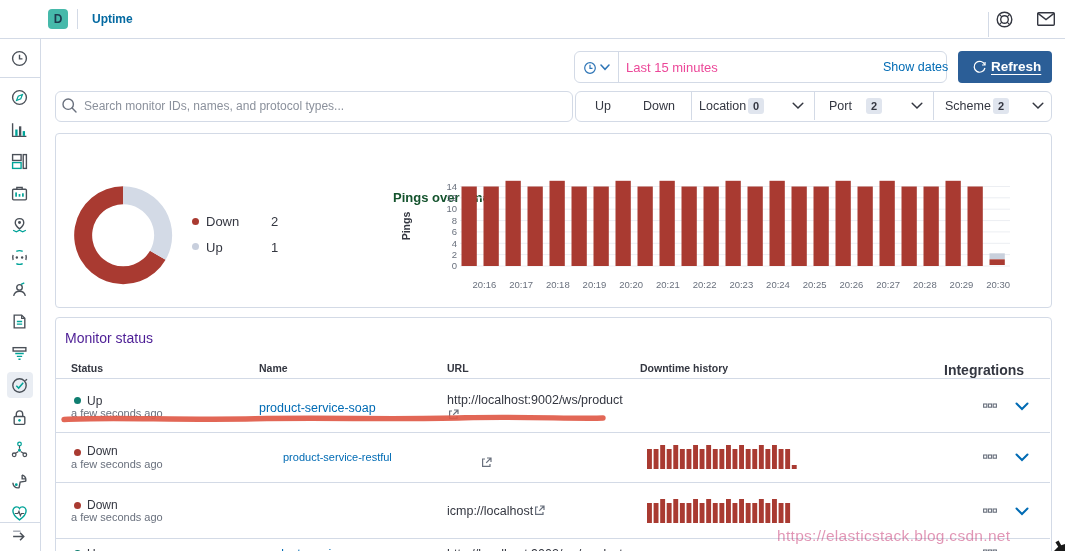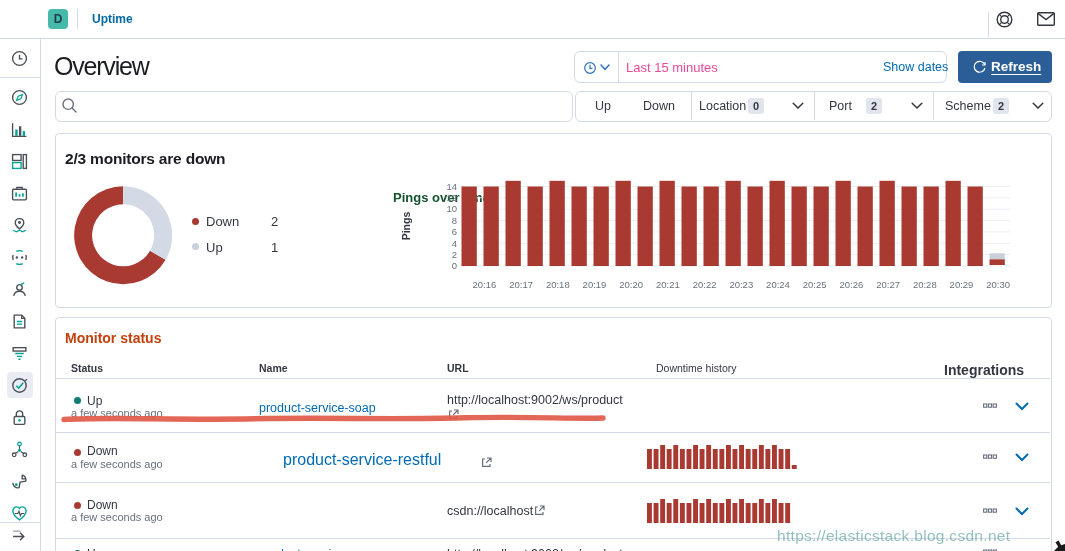--- a/index.html
+++ b/index.html
@@ -119,21 +119,20 @@
 <svg class="abs" style="left:11px;top:505px;" width="17" height="17" viewBox="0 0 16 16">
       <path d="M8,14 C8,14 1.8,9.6 1.8,5.6 C1.8,3.4 3.5,1.8 5.4,1.8 C6.6,1.8 7.5,2.4 8,3.3 C8.5,2.4 9.4,1.8 10.6,1.8 C12.5,1.8 14.2,3.4 14.2,5.6 C14.2,9.6 8,14 8,14 Z" fill="none" stroke="#00a398" stroke-width="1.3"></path>
       <path d="M3.5,8 L6.5,8 L7.5,6 L8.8,10 L9.8,8 L12.5,8" fill="none" stroke="#4a5058" stroke-width="1.1"></path>
     </svg>
 <svg class="abs" style="left:11px;top:528px;" width="17" height="17" viewBox="0 0 16 16">
       <path d="M2,8 L12,8 M8.5,4.5 L12,8 L8.5,11.5" fill="none" stroke="#4a5058" stroke-width="1.4"></path>
       <path d="M2,3 L9,3" stroke="#9aa0ab" stroke-width="1.2"></path>
       <path d="M2,13 L9,13" stroke="#9aa0ab" stroke-width="0"></path>
     </svg>
 
-<div class="abs" style="left:54px;top:52px;font-size:25px;color:#1a1c21;letter-spacing:-1.2px;">Overview</div>
 
 <div class="abs bdr" style="left:574px;top:51px;width:373px;height:32px;border-radius:6px;background:#fff;"></div>
 <div class="vline" style="left:618px;top:52px;height:30px;"></div>
 <svg class="abs" style="left:584px;top:62px;" width="12" height="12" viewBox="0 0 12 12">
  <circle cx="6" cy="6" r="5.3" fill="none" stroke="#2e75b6" stroke-width="1.2"></circle>
  <path d="M6,2.8 L6,6.3 L8.5,6.3" fill="none" stroke="#2e75b6" stroke-width="1.2"></path>
 </svg>
 <svg class="abs" style="left:600px;top:64px;" width="10" height="7" viewBox="0 0 10 7">
  <path d="M1,1 L5,5.3 L9,1" fill="none" stroke="#2e75b6" stroke-width="1.5" stroke-linecap="round"></path>
 </svg>
@@ -145,20 +144,21 @@
  <path d="M13.6,6.3 A5.8,5.8 0 1 0 13.8,9.6" fill="none" stroke="#fff" stroke-width="1.3"></path>
  <path d="M13.9,3.2 L13.9,6.4 L10.7,6.4" fill="none" stroke="#fff" stroke-width="1.3"></path>
 </svg>
 <div class="abs" style="left:991px;top:59px;font-size:13.5px;font-weight:bold;color:#fff;text-decoration:underline;text-underline-offset:3px;">Refresh</div>
 
 <div class="abs bdr" style="left:55px;top:91px;width:518px;height:31px;border-radius:6px;background:#fff;"></div>
 <svg class="abs" style="left:62px;top:98px;" width="15" height="15" viewBox="0 0 15 15">
  <circle cx="6.2" cy="6.2" r="5.2" fill="none" stroke="#69707d" stroke-width="1.4"></circle>
  <path d="M10.1,10.1 L14,14" stroke="#69707d" stroke-width="1.4" stroke-linecap="round"></path>
 </svg>
+<div class="abs" style="left:84px;top:99px;font-size:12px;color:#8b919c;">Search monitor IDs, names, and protocol types...</div>
 
 <div class="abs bdr" style="left:575px;top:91px;width:477px;height:31px;border-radius:6px;background:#fff;"></div>
 <div class="vline" style="left:691px;top:92px;height:28px;"></div>
 <div class="vline" style="left:814px;top:92px;height:28px;"></div>
 <div class="vline" style="left:933px;top:92px;height:28px;"></div>
 <div class="abs" style="left:595px;top:99px;font-size:12.5px;">Up</div>
 <div class="abs" style="left:643px;top:99px;font-size:12.5px;">Down</div>
 <div class="abs" style="left:699px;top:99px;font-size:12.5px;">Location</div>
 <div class="abs" style="left:748px;top:98px;width:16px;height:16px;background:#e0e5ee;border-radius:3px;font-size:11px;font-weight:bold;text-align:center;line-height:16px;">0</div>
 <svg class="abs" style="left:792px;top:102px;" width="12" height="8" viewBox="0 0 12 8">
@@ -169,21 +169,20 @@
 <svg class="abs" style="left:911px;top:102px;" width="12" height="8" viewBox="0 0 12 8">
       <path d="M1.2,1.2 L6,6 L10.8,1.2" fill="none" stroke="#343741" stroke-width="1.5" stroke-linecap="round"></path>
     </svg>
 <div class="abs" style="left:945px;top:99px;font-size:12.5px;">Scheme</div>
 <div class="abs" style="left:993px;top:98px;width:16px;height:16px;background:#e0e5ee;border-radius:3px;font-size:11px;font-weight:bold;text-align:center;line-height:16px;">2</div>
 <svg class="abs" style="left:1032px;top:102px;" width="12" height="8" viewBox="0 0 12 8">
       <path d="M1.2,1.2 L6,6 L10.8,1.2" fill="none" stroke="#343741" stroke-width="1.5" stroke-linecap="round"></path>
     </svg>
 
 <div class="abs bdr" style="left:55px;top:133px;width:997px;height:175px;border-radius:4px;background:#fff;"></div>
-<div class="abs" style="left:65px;top:150px;font-size:15.5px;font-weight:bold;color:#1a1c21;letter-spacing:-0.2px;">2/3 monitors are down</div>
 <svg class="abs" style="left:65px;top:179px;" width="120" height="115" viewBox="65 179 120 115">
  <path d="M165.6,259.8 A49.0,49.0 0 1 1 123.2,186.3 L123.2,204.3 A31.0,31.0 0 1 0 150.0,250.8 Z" fill="#a93a31"></path>
  <path d="M123.2,186.3 A49.0,49.0 0 0 1 165.6,259.8 L150.0,250.8 A31.0,31.0 0 0 0 123.2,204.3 Z" fill="#d3dae6"></path>
 </svg>
 <div class="abs" style="left:192px;top:218px;width:7px;height:7px;border-radius:50%;background:#a93a31;"></div>
 <div class="abs" style="left:206px;top:214px;font-size:13px;">Down</div>
 <div class="abs" style="left:271px;top:214px;font-size:13px;">2</div>
 <div class="abs" style="left:192px;top:243px;width:7px;height:7px;border-radius:50%;background:#c8cfdd;"></div>
 <div class="abs" style="left:206px;top:240px;font-size:13px;">Up</div>
 <div class="abs" style="left:271px;top:240px;font-size:13px;">1</div>
@@ -250,25 +249,25 @@
 <rect x="967.5" y="186.5" width="15.3" height="79.5"></rect>
 <rect x="989.5" y="259.3" width="15.3" height="5.7"></rect>
 </g>
 <g transform="translate(-400,-148)">
           <rect x="989.5" y="253.3" width="15.3" height="5.7" fill="#c9d0dc"></rect>
         </g>
 </g>
 </svg>
 
 <div class="abs bdr" style="left:55px;top:317px;width:997px;height:260px;border-radius:4px;background:#fff;"></div>
-<div class="abs" style="left:65px;top:330px;font-size:14px;font-weight:bold;color:#c2410c;">Monitor status</div>
+<div class="abs" style="left:65px;top:330px;font-size:14px;font-weight:normal;color:#4c1d95;">Monitor status</div>
 <div class="abs" style="left:71px;top:362px;font-size:10.5px;font-weight:bold;">Status</div>
 <div class="abs" style="left:259px;top:362px;font-size:10.5px;font-weight:bold;">Name</div>
 <div class="abs" style="left:447px;top:362px;font-size:10.5px;font-weight:bold;">URL</div>
-<div class="abs" style="left:640px;top:362px;font-size:10.5px;font-weight:normal;margin-left:16px;">Downtime history</div>
+<div class="abs" style="left:640px;top:362px;font-size:10.5px;font-weight:bold;">Downtime history</div>
 <div class="abs" style="left:944px;top:362px;font-size:14px;font-weight:bold;">Integrations</div>
 <div class="hline" style="left:56px;top:378px;width:994px;"></div>
 <div class="hline" style="left:56px;top:432px;width:994px;"></div>
 <div class="hline" style="left:56px;top:482px;width:994px;"></div>
 <div class="hline" style="left:56px;top:538px;width:994px;"></div>
 <div class="abs" style="left:74px;top:397px;width:7px;height:7px;border-radius:50%;background:#0f7e70;"></div>
 <div class="abs" style="left:87px;top:394px;font-size:12px;">Up</div>
 <div class="abs" style="left:71px;top:407px;font-size:11px;color:#69707d;">a few seconds ago</div>
 <div class="abs link" style="left:259px;top:401px;font-size:12.5px;">product-service-soap</div>
 <div class="abs" style="left:447px;top:393px;font-size:12.5px;">http://localhost:9002/ws/product</div>
@@ -284,21 +283,21 @@
         <rect x="5.4" y="1" width="3.2" height="3.2"></rect>
         <rect x="10.2" y="1" width="3.2" height="3.2"></rect>
       </g>
     </svg>
 <svg class="abs" style="left:1015px;top:402px;" width="14" height="9" viewBox="0 0 14 9">
       <path d="M1.5,1.5 L7,7 L12.5,1.5" fill="none" stroke="#006bb4" stroke-width="2" stroke-linecap="round"></path>
     </svg>
 <div class="abs" style="left:74px;top:449px;width:7px;height:7px;border-radius:50%;background:#a93a31;"></div>
 <div class="abs" style="left:87px;top:444px;font-size:12px;">Down</div>
 <div class="abs" style="left:71px;top:458px;font-size:11px;color:#69707d;">a few seconds ago</div>
-<div class="abs link" style="left:259px;top:451px;font-size:16px;padding-left:24px;">product-service-restful</div>
+<div class="abs link" style="left:259px;top:451px;font-size:11px;padding-left:24px;">product-service-restful</div>
 <svg class="abs" style="left:481px;top:457px;" width="11" height="11" viewBox="0 0 11 11">
       <g fill="none" stroke="#69707d" stroke-width="1.2">
         <path d="M4,2 L1.6,2 L1.6,9.4 L9,9.4 L9,7"></path>
         <path d="M6,1 L10,1 L10,5 M10,1 L5.2,5.8"></path>
       </g>
     </svg>
 <svg class="abs" style="left:645px;top:443px;" width="155" height="28" viewBox="645 443 155 28">
       <g fill="#a93a31">
         <rect x="647.0" y="449.0" width="4.9" height="20"></rect>
 <rect x="653.6" y="449.0" width="4.9" height="20"></rect>
@@ -331,21 +330,21 @@
         <rect x="5.4" y="1" width="3.2" height="3.2"></rect>
         <rect x="10.2" y="1" width="3.2" height="3.2"></rect>
       </g>
     </svg>
 <svg class="abs" style="left:1015px;top:453px;" width="14" height="9" viewBox="0 0 14 9">
       <path d="M1.5,1.5 L7,7 L12.5,1.5" fill="none" stroke="#006bb4" stroke-width="2" stroke-linecap="round"></path>
     </svg>
 <div class="abs" style="left:74px;top:502px;width:7px;height:7px;border-radius:50%;background:#a93a31;"></div>
 <div class="abs" style="left:87px;top:498px;font-size:12px;">Down</div>
 <div class="abs" style="left:71px;top:511px;font-size:11px;color:#69707d;">a few seconds ago</div>
-<div class="abs" style="left:447px;top:504px;font-size:12.5px;">csdn://localhost</div>
+<div class="abs" style="left:447px;top:504px;font-size:12.5px;">icmp://localhost</div>
 <svg class="abs" style="left:534px;top:505px;" width="11" height="11" viewBox="0 0 11 11">
       <g fill="none" stroke="#69707d" stroke-width="1.2">
         <path d="M4,2 L1.6,2 L1.6,9.4 L9,9.4 L9,7"></path>
         <path d="M6,1 L10,1 L10,5 M10,1 L5.2,5.8"></path>
       </g>
     </svg>
 <svg class="abs" style="left:645px;top:497px;" width="155" height="28" viewBox="645 497 155 28">
       <g fill="#a93a31">
         <rect x="647.0" y="503.0" width="4.9" height="20"></rect>
 <rect x="653.6" y="503.0" width="4.9" height="20"></rect>
@@ -390,18 +389,18 @@
         <rect x="0.6" y="1" width="3.2" height="3.2"></rect>
         <rect x="5.4" y="1" width="3.2" height="3.2"></rect>
         <rect x="10.2" y="1" width="3.2" height="3.2"></rect>
       </g>
     </svg>
 
 <svg class="abs" style="left:55px;top:406px;" width="560" height="24" viewBox="0 0 560 24">
  <path d="M9,13.5 C55,10.5 120,14.5 200,12.8 C275,11.2 335,14 410,11.8 C465,10.2 520,13 548,12" fill="none" stroke="#e05a48" stroke-width="5.4" stroke-linecap="round" opacity="0.92"></path>
 </svg>
 
-<div class="abs" style="left:777px;top:527px;font-size:15.5px;color:#0f766e;opacity:0.45;letter-spacing:0.3px;">https://elasticstack.blog.csdn.net</div>
+<div class="abs" style="left:777px;top:527px;font-size:15.5px;color:#be185d;opacity:0.45;letter-spacing:0.3px;">https://elasticstack.blog.csdn.net</div>
 
 <svg class="abs" style="left:1050px;top:540px;" width="15" height="11" viewBox="0 0 15 11">
       <path d="M15,11 L4,11 L8.2,6.8 L5.4,2.2 L8.6,0.6 L11.2,5.2 L15,4 Z" fill="#1a1a1a"></path>
     </svg>
 </div>
 
 </body></html>

